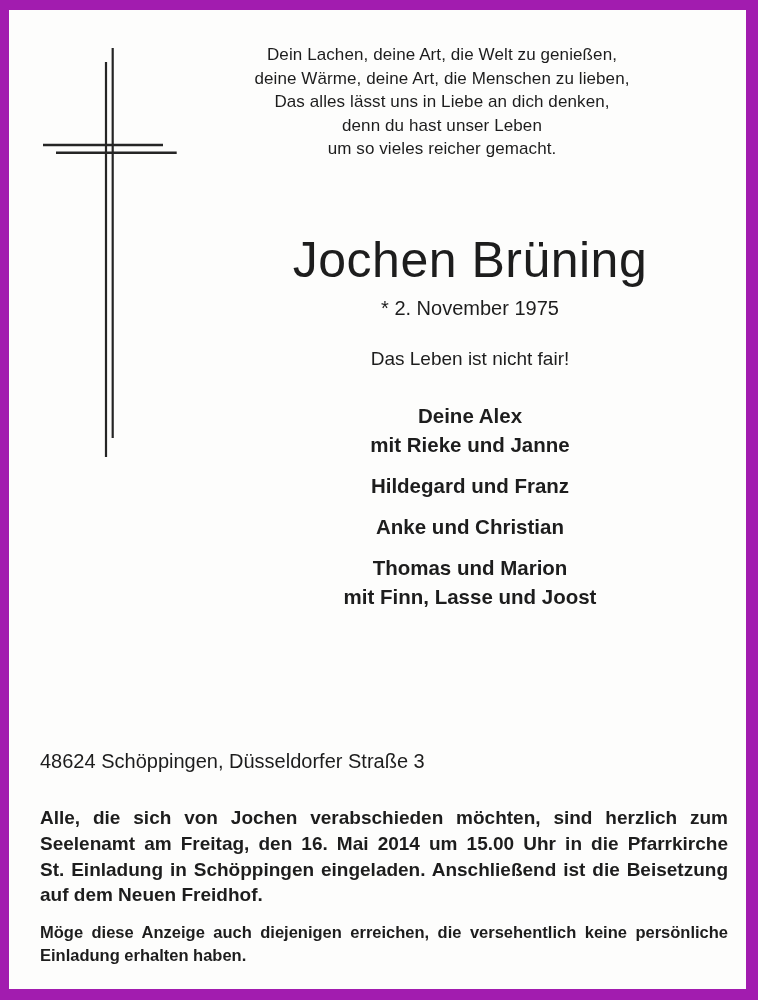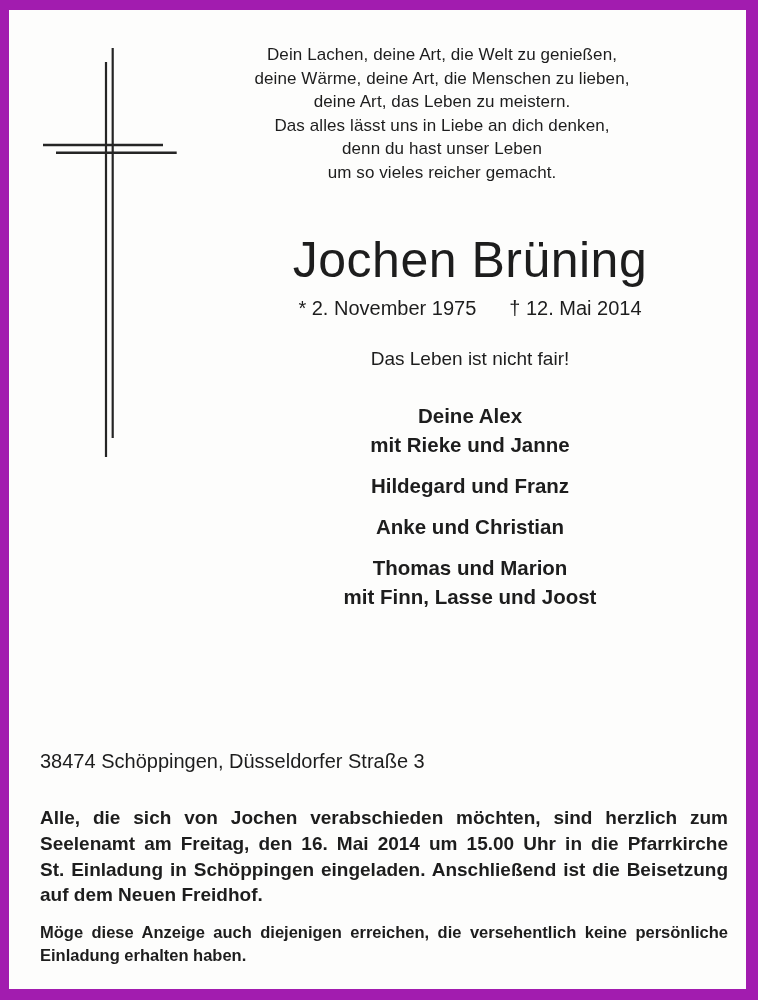--- a/index.html
+++ b/index.html
@@ -109,31 +109,29 @@
     <svg id="cross" viewBox="0 0 150 420" xmlns="http://www.w3.org/2000/svg">
       <line x1="67" y1="17" x2="67" y2="412" stroke="#252525" stroke-width="2.2"></line>
       <line x1="73.7" y1="3" x2="73.7" y2="393" stroke="#252525" stroke-width="2.2"></line>
       <line x1="4" y1="100" x2="124" y2="100" stroke="#252525" stroke-width="2.4"></line>
       <line x1="17" y1="107.7" x2="137.7" y2="107.7" stroke="#252525" stroke-width="2.4"></line>
     </svg>
 
     <div id="poem" class="column">
       <div>Dein Lachen, deine Art, die Welt zu genießen,</div>
       <div>deine Wärme, deine Art, die Menschen zu lieben,</div>
-      <div>deine Art, das Leben zu meistern.</div>
       <div>Das alles lässt uns in Liebe an dich denken,</div>
       <div>denn du hast unser Leben</div>
       <div>um so vieles reicher gemacht.</div>
     </div>
 
     <div id="name-block" class="column">Jochen Brüning</div>
 
     <div id="dates-block" class="column">
       <span>* 2. November 1975</span>
-      <span>† 12. Mai 2014</span>
     </div>
 
     <div id="motto-block" class="column">Das Leben ist nicht fair!</div>
 
     <div id="mourners" class="column">
       <div class="mourner-group">
         <div>Deine Alex</div>
         <div>mit Rieke und Janne</div>
       </div>
       <div class="mourner-group">
@@ -141,21 +139,21 @@
       </div>
       <div class="mourner-group">
         <div>Anke und Christian</div>
       </div>
       <div class="mourner-group">
         <div>Thomas und Marion</div>
         <div>mit Finn, Lasse und Joost</div>
       </div>
     </div>
 
-    <div id="address-line">38474 Schöppingen, Düsseldorfer Straße 3</div>
+    <div id="address-line">48624 Schöppingen, Düsseldorfer Straße 3</div>
 
     <div id="invitation">
       <div class="just-line">Alle, die sich von Jochen verabschieden möchten, sind herzlich zum</div>
       <div class="just-line">Seelenamt am Freitag, den 16. Mai 2014 um 15.00 Uhr in die Pfarrkirche</div>
       <div class="just-line">St. Einladung in Schöppingen eingeladen. Anschließend ist die Beisetzung</div>
       <div class="just-line last">auf dem Neuen Freidhof.</div>
     </div>
 
     <div id="closing-note">
       <div class="just-line">Möge diese Anzeige auch diejenigen erreichen, die versehentlich keine persönliche</div>

